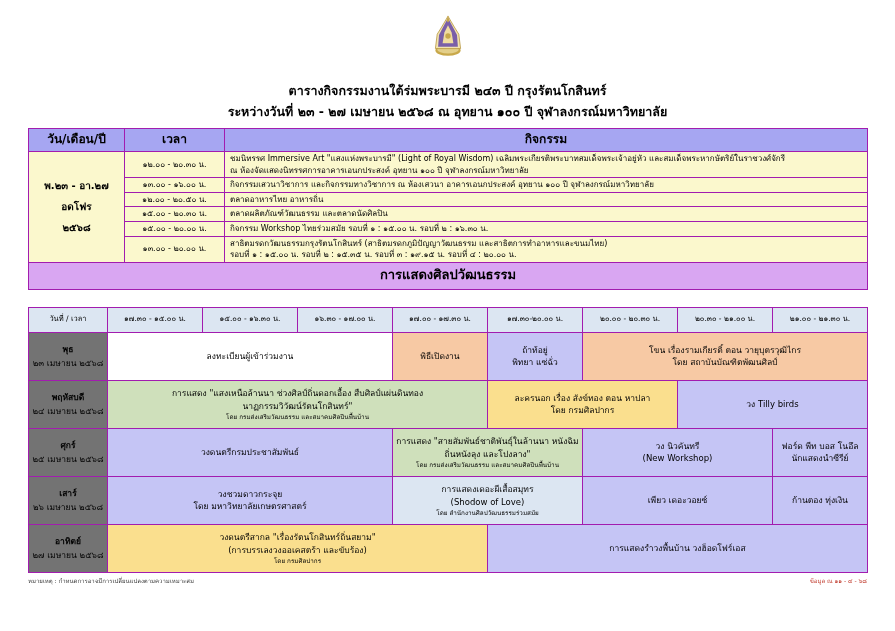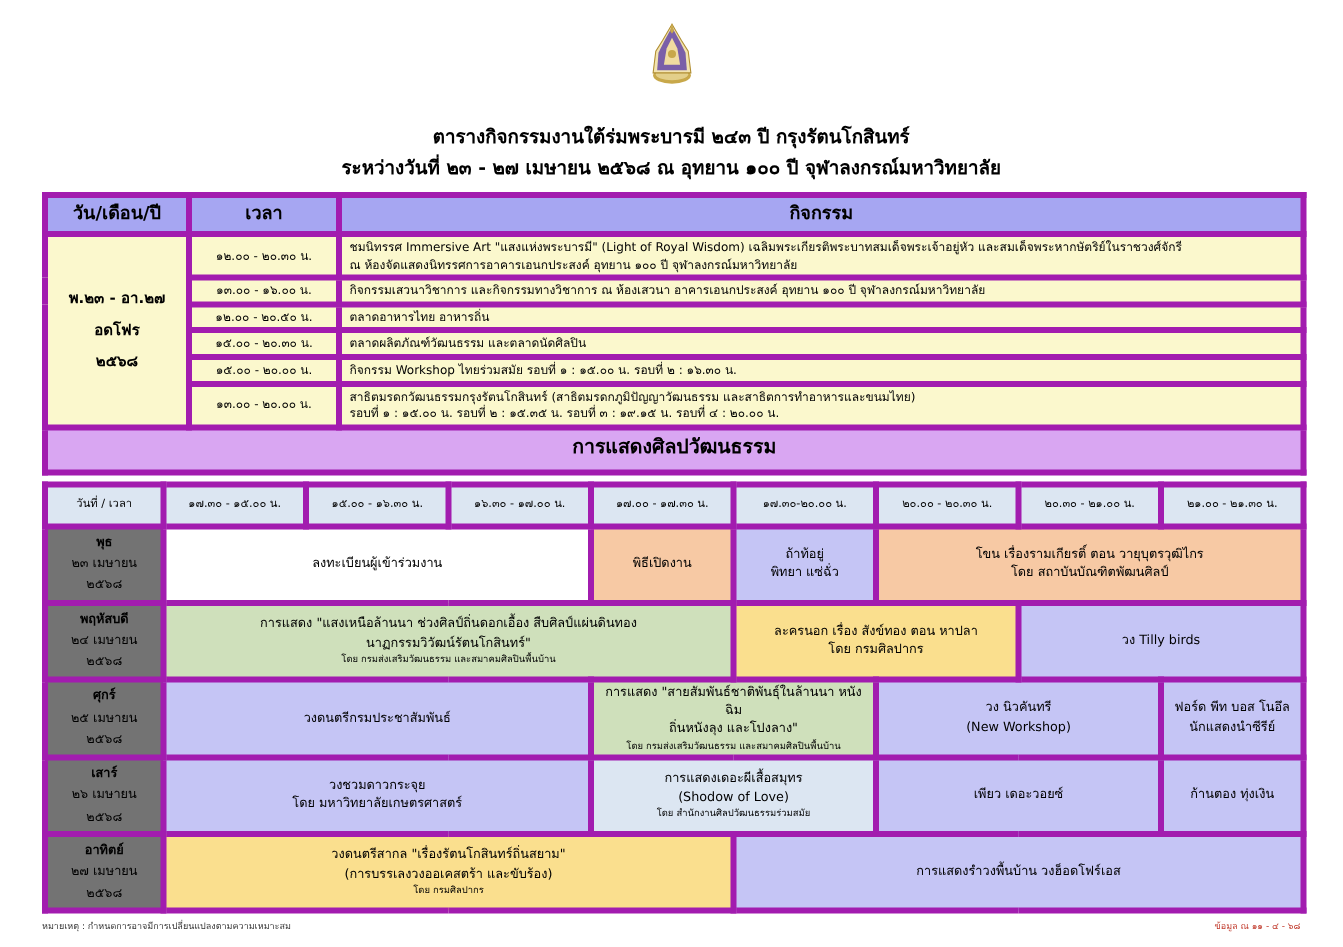--- a/index.html
+++ b/index.html
@@ -84,21 +84,21 @@
     line-height: 1.7;
   }
 
   
   table {
     border-collapse: collapse;
     width: 839px;
     table-layout: fixed;
   }
   td, th {
-    border: 4px solid #a21caf;
+    border: 1px solid #a21caf;
     padding: 1px 3px;
     vertical-align: middle;
     font-size: 8px;
     line-height: 1.45;
   }
   .t1 { margin-top: 6px; }
 
   .hdr {
     background: #a6a6f2;
     text-align: center;
@@ -126,21 +126,21 @@
 
   .section-banner {
     background: #d9a6f2;
     text-align: center;
     font-size: 13px;
     font-weight: bold;
     height: 24px;
   }
 
   
-  .t2 { margin-top: 4px; border-radius: 27px; }
+  .t2 { margin-top: 17px; border-radius: 27px; }
   .t2 th {
     background: #dce6f2;
     text-align: center;
     font-size: 7.5px;
     font-weight: normal;
     height: 22px;
   }
   .t2 td {
     text-align: center;
     height: 45px;

